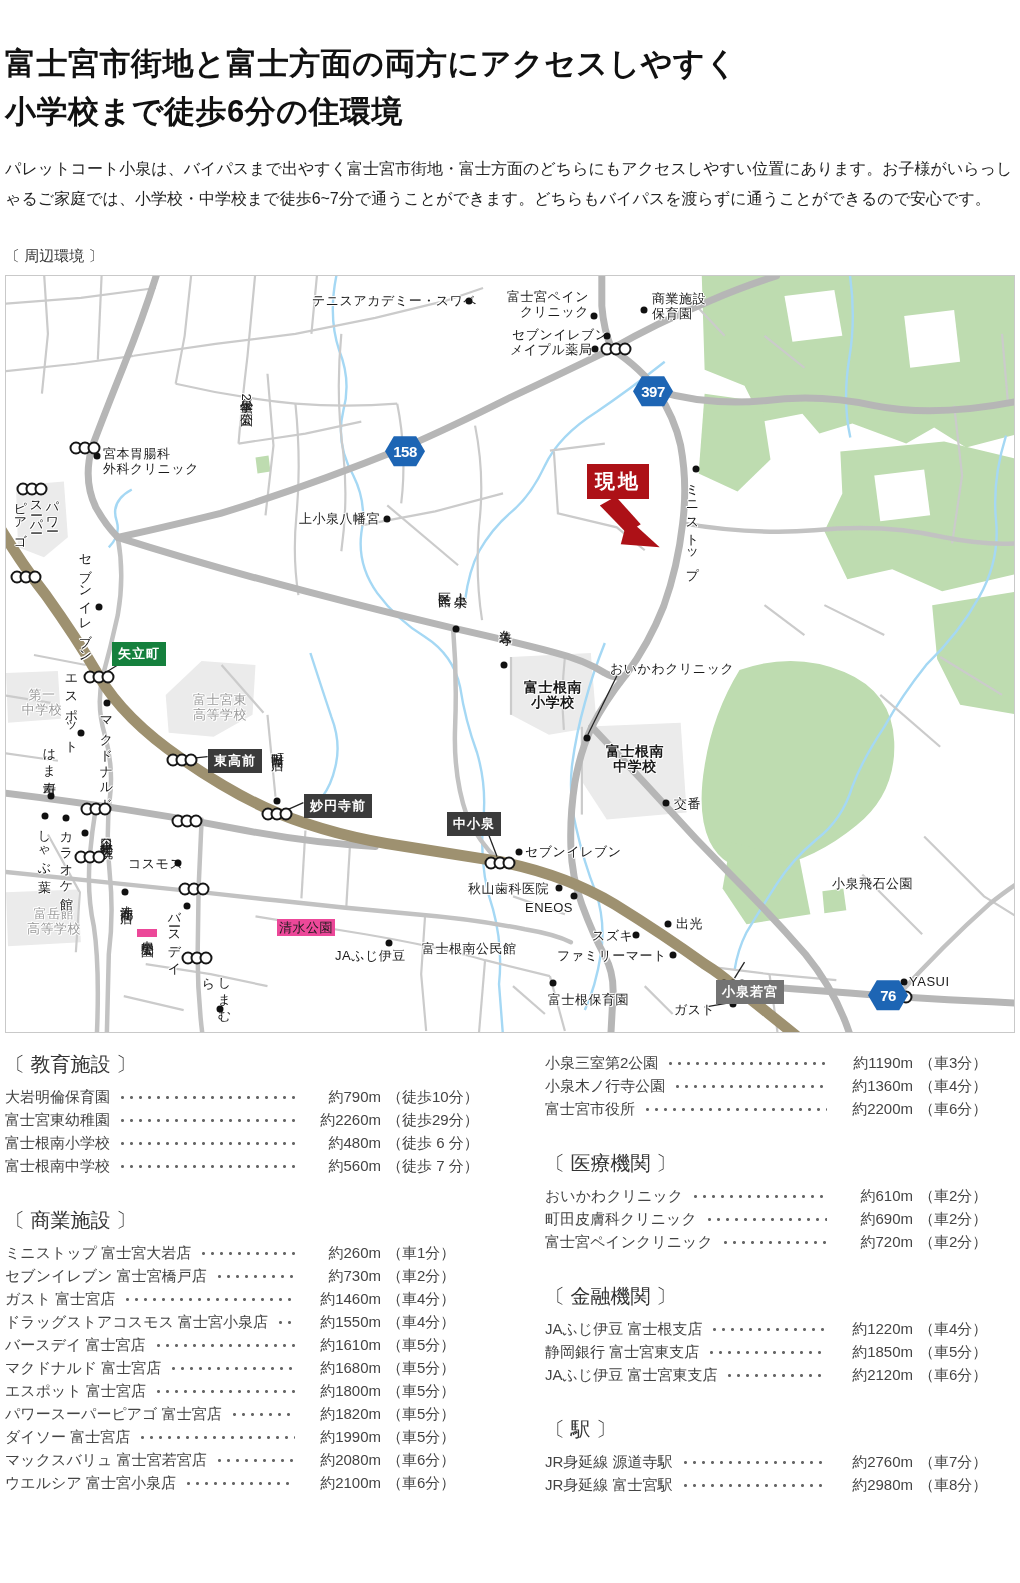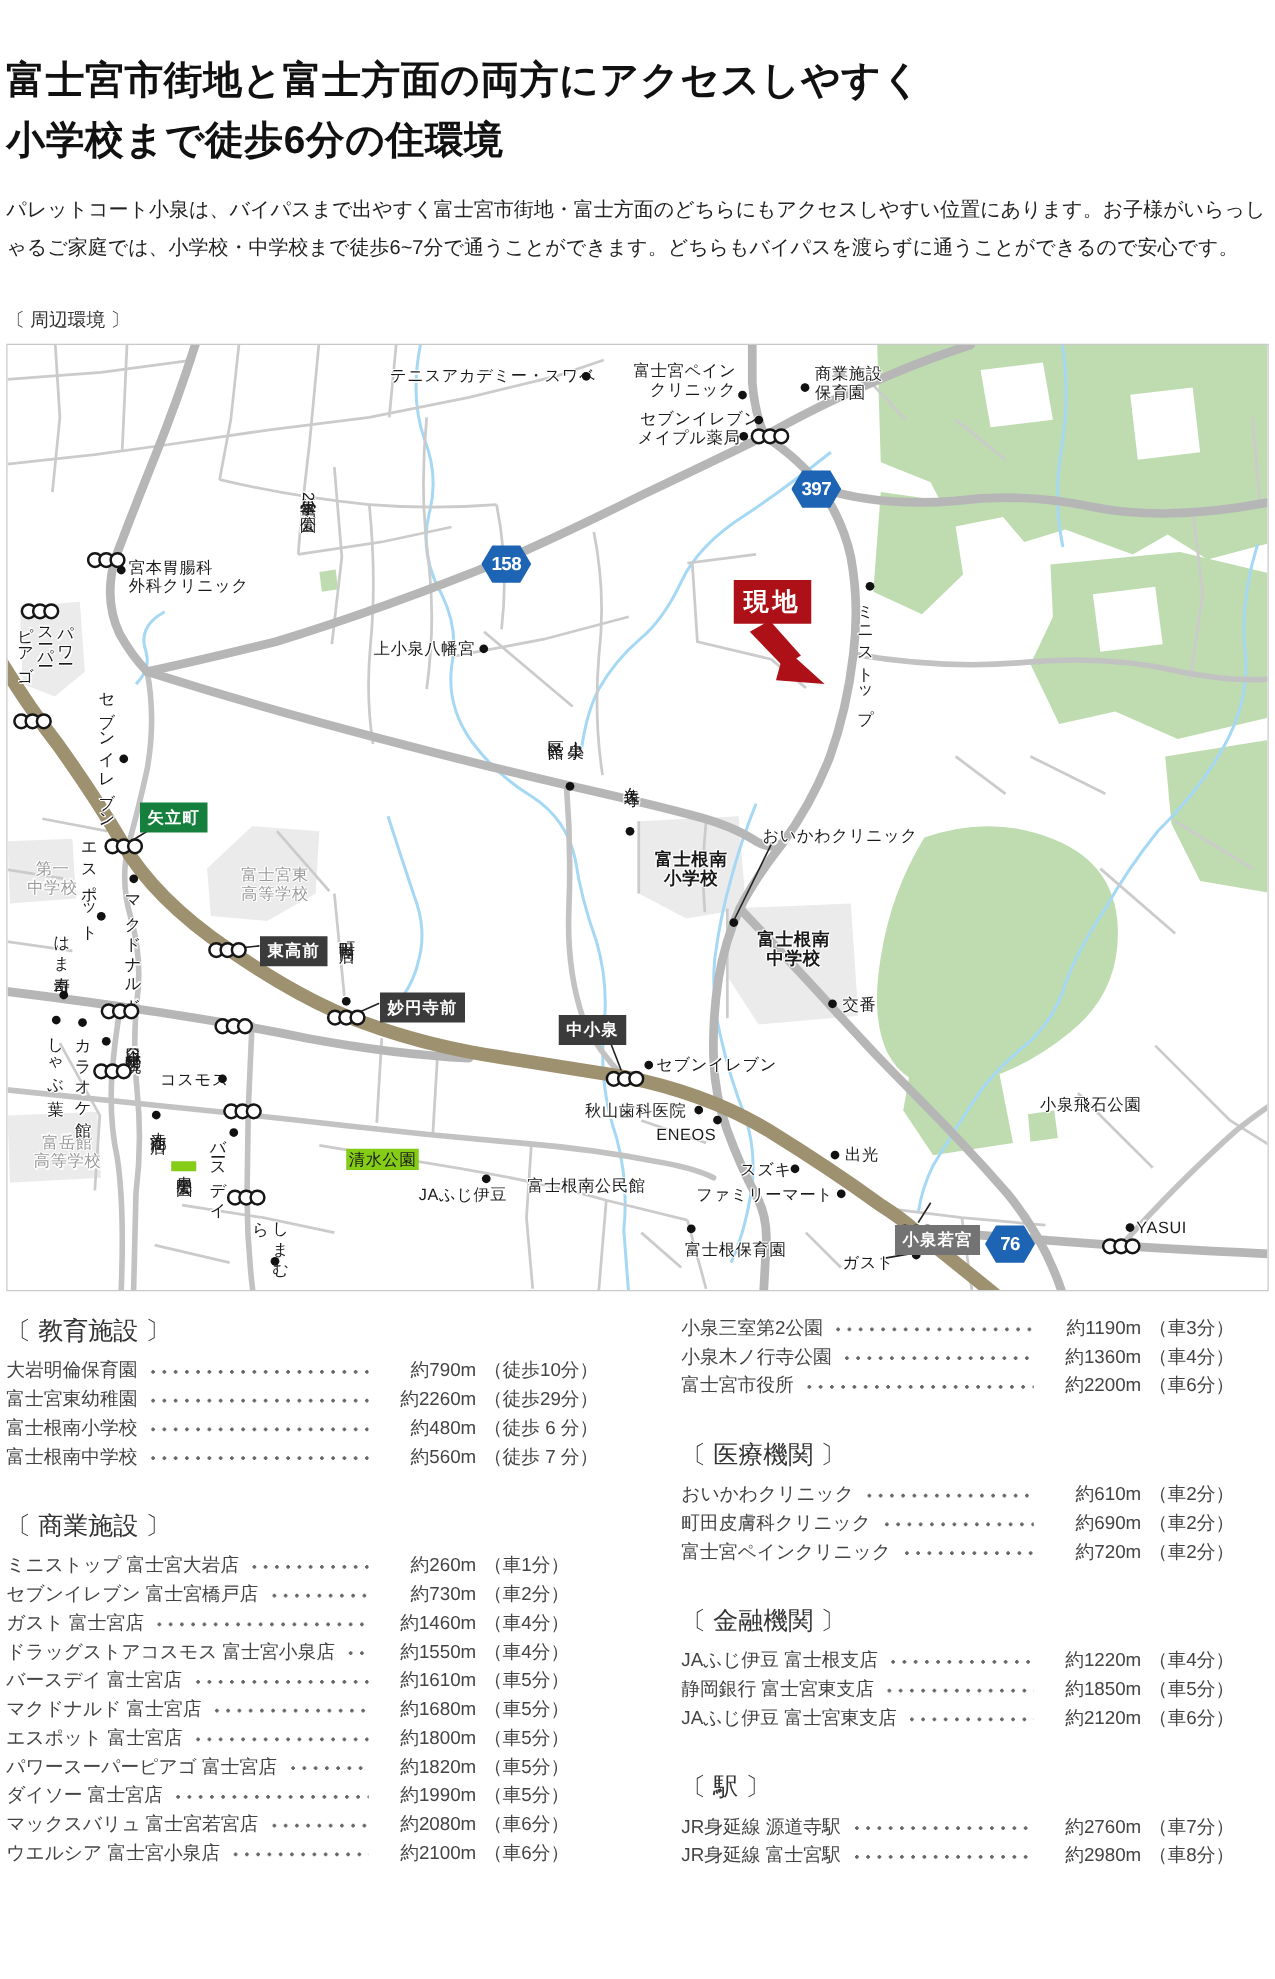--- a/index.html
+++ b/index.html
@@ -12,21 +12,21 @@
   
   .map{position:relative;width:1010px;height:758px;border:1px solid #c9c9c9;box-sizing:border-box;overflow:hidden;background:#fff;}
   .map svg{position:absolute;left:0;top:0;}
   .mlbl{position:absolute;font-size:13px;line-height:15px;color:#1a1a1a;white-space:pre-line;letter-spacing:.5px;
         text-shadow:1px 0 0 #fff,-1px 0 0 #fff,0 1px 0 #fff,0 -1px 0 #fff,1px 1px 0 #fff,-1px -1px 0 #fff;}
   .mlbl.v{writing-mode:vertical-rl;letter-spacing:1.5px;line-height:16px;}
   .mlbl.gray{color:#9a9a9a;text-align:center;}
   .mlbl.sch{font-weight:bold;text-align:center;font-size:14px;}
   .mlbl.c{text-align:center;}
   .mlbl.r{text-align:right;}
-  .mlbl.greenbg{background:#84cc16;padding:1px 2px;text-shadow:none;}
+  .mlbl.greenbg{background:#ec4899;padding:1px 2px;text-shadow:none;}
   .dot{position:absolute;width:7px;height:7px;border-radius:50%;background:#111;transform:translate(-50%,-50%);}
   .tl{position:absolute;display:flex;transform:translate(-50%,-50%);}
   .tl i{display:block;width:9px;height:9px;border-radius:50%;background:#fff;border:2.5px solid #161616;margin-left:-4px;}
   .tl i:first-child{margin-left:0;}
   .ibox{position:absolute;color:#fff;font-size:13px;font-weight:bold;padding:3px 6px;letter-spacing:1px;white-space:nowrap;}
   .shield{position:absolute;width:40px;height:34px;transform:translate(-50%,-50%);color:#fff;font-size:15px;font-weight:bold;
           display:flex;align-items:center;justify-content:center;letter-spacing:-.5px;
           clip-path:polygon(0% 50%,22% 6%,78% 6%,100% 50%,78% 94%,22% 94%);}
   .site{position:absolute;color:#fff;font-size:20px;font-weight:bold;padding:4px 8px;letter-spacing:3px;white-space:nowrap;}
   
@@ -347,21 +347,21 @@
           <i></i>
           <i></i>
         </div>
         <div class="tl" style="left: 891px; top: 721px;">
           <i></i>
           <i></i>
           <i></i>
         </div>
         <div class="shield" style="left: 399px; top: 175px; background: rgb(29, 101, 180);">158</div>
         <div class="shield" style="left: 647px; top: 115px; background: rgb(29, 101, 180);">397</div>
-        <div class="shield" style="left: 802px; top: 719px; background: rgb(29, 101, 180);">76</div>
+        <div class="shield" style="left: 882px; top: 719px; background: rgb(29, 101, 180);">76</div>
         <div class="ibox" style="left: 106px; top: 366px; background: #15803d;">矢立町</div>
         <div class="ibox" style="left: 202px; top: 473px; background: rgb(59, 59, 59);">東高前</div>
         <div class="ibox" style="left: 298px; top: 518px; background: rgb(59, 59, 59);">妙円寺前</div>
         <div class="ibox" style="left: 441px; top: 536px; background: rgb(59, 59, 59);">中小泉</div>
         <div class="ibox" style="left: 710px; top: 704px; background: #737373;">小泉若宮</div>
         <div class="site" style="left: 581px; top: 188px; background: rgb(173, 17, 23);">現地</div>
       </div>
   </div>
 
   <div class="fac">

